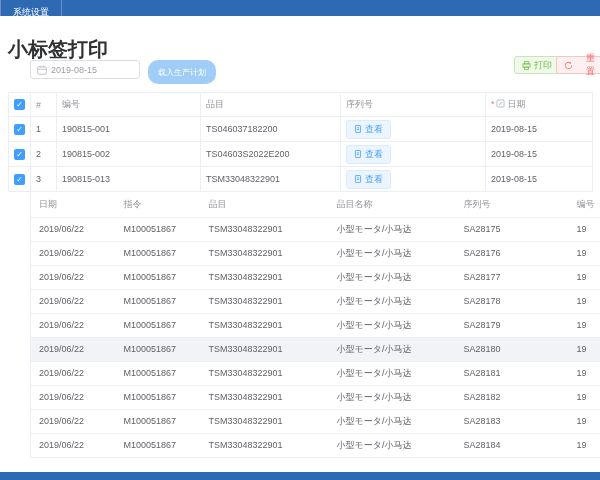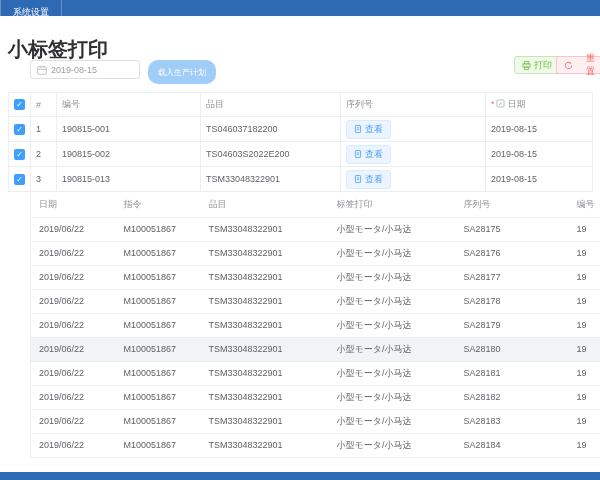--- a/index.html
+++ b/index.html
@@ -193,21 +193,21 @@
       <col style="width:128px">
       <col style="width:127px">
       <col style="width:113px">
       <col style="width:82px">
     </colgroup>
   <thead>
     <tr>
       <th>日期</th>
       <th>指令</th>
       <th>品目</th>
-      <th>标签打印</th>
+      <th>品目名称</th>
       <th>序列号</th>
       <th>编号</th>
     </tr>
   </thead>
   <tbody>
 
       <tr>
         <td>2019/06/22</td>
         <td>M100051867</td>
         <td>TSM33048322901</td>

